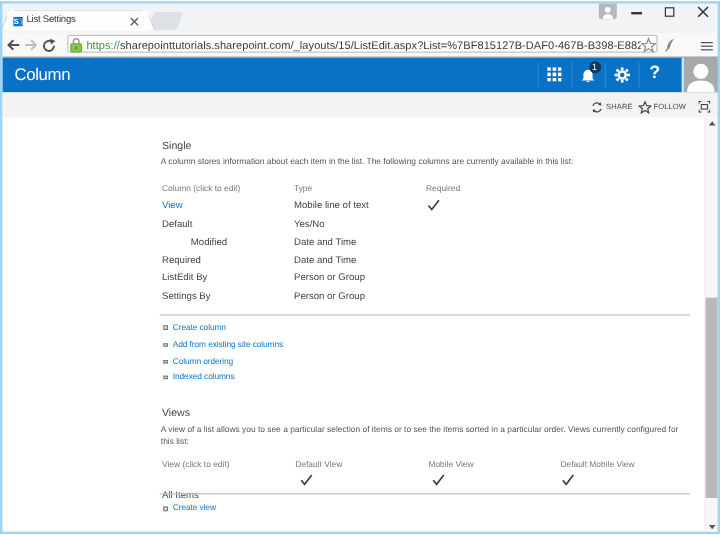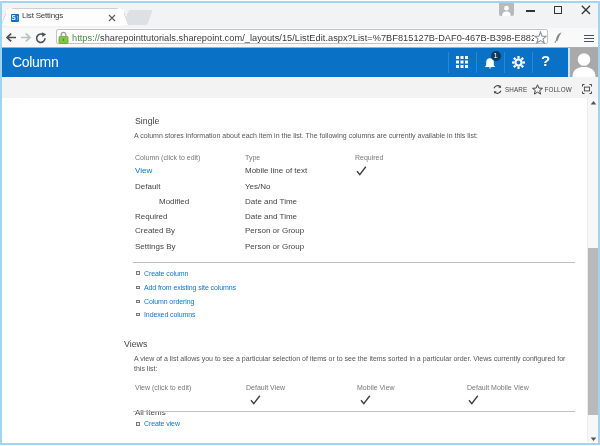--- a/index.html
+++ b/index.html
@@ -249,38 +249,38 @@
 
   <div class="abs td" style="left:135px; top:181.8px;">Default</div>
   <div class="abs td" style="left:245px; top:181.8px;">Yes/No</div>
 
   <div class="abs td" style="left:135px; top:197.1px;padding-left:24px;">Modified</div>
   <div class="abs td" style="left:245px; top:197.1px;">Date and Time</div>
 
   <div class="abs td" style="left:135px; top:212.4px;">Required</div>
   <div class="abs td" style="left:245px; top:212.4px;">Date and Time</div>
 
-  <div class="abs td" style="left:135px; top:226.4px;">Created By</div>
+  <div class="abs td" style="left:135px; top:226.4px;">ListEdit By</div>
   <div class="abs td" style="left:245px; top:226.4px;">Person or Group</div>
 
   <div class="abs td" style="left:135px; top:241.9px;">Settings By</div>
   <div class="abs td" style="left:245px; top:241.9px;">Person or Group</div>
 
   <div class="abs hline" style="left:133px; top:262px; width:442px;"></div>
 
   <div class="abs bullet" style="left:136px; top:271.3px;"></div>
   <div class="abs link" style="left:144px; top:269.5px;">Create column</div>
   <div class="abs bullet" style="left:136px; top:285.6px;"></div>
   <div class="abs link" style="left:144px; top:283.8px;">Add from existing site columns</div>
   <div class="abs bullet" style="left:136px; top:299.9px;"></div>
   <div class="abs link" style="left:144px; top:298.1px;">Column ordering</div>
   <div class="abs bullet" style="left:136px; top:312.9px;"></div>
   <div class="abs link" style="left:144px; top:311px;">Indexed columns</div>
 
-  <div class="abs h3" style="left:124px; top:339px;">Views</div>
+  <div class="abs h3" style="left:135px; top:339px;">Views</div>
   <div class="abs desc" style="left:134px; top:354px; width:445px; line-height:10px;">A view of a list allows you to see a particular selection of items or to see the items sorted in a particular order. Views currently configured for<br>this list:</div>
 
   <div class="abs th" style="left:135px; top:383.5px;">View (click to edit)</div>
   <div class="abs th" style="left:246px; top:383.5px;">Default View</div>
   <div class="abs th" style="left:357px; top:383.5px;">Mobile View</div>
   <div class="abs th" style="left:467px; top:383.5px;">Default Mobile View</div>
 
   <div class="abs td" style="left:135px; top:408px;">All Items</div>
 
   <div class="abs" style="left:250px; top:394.5px;">

